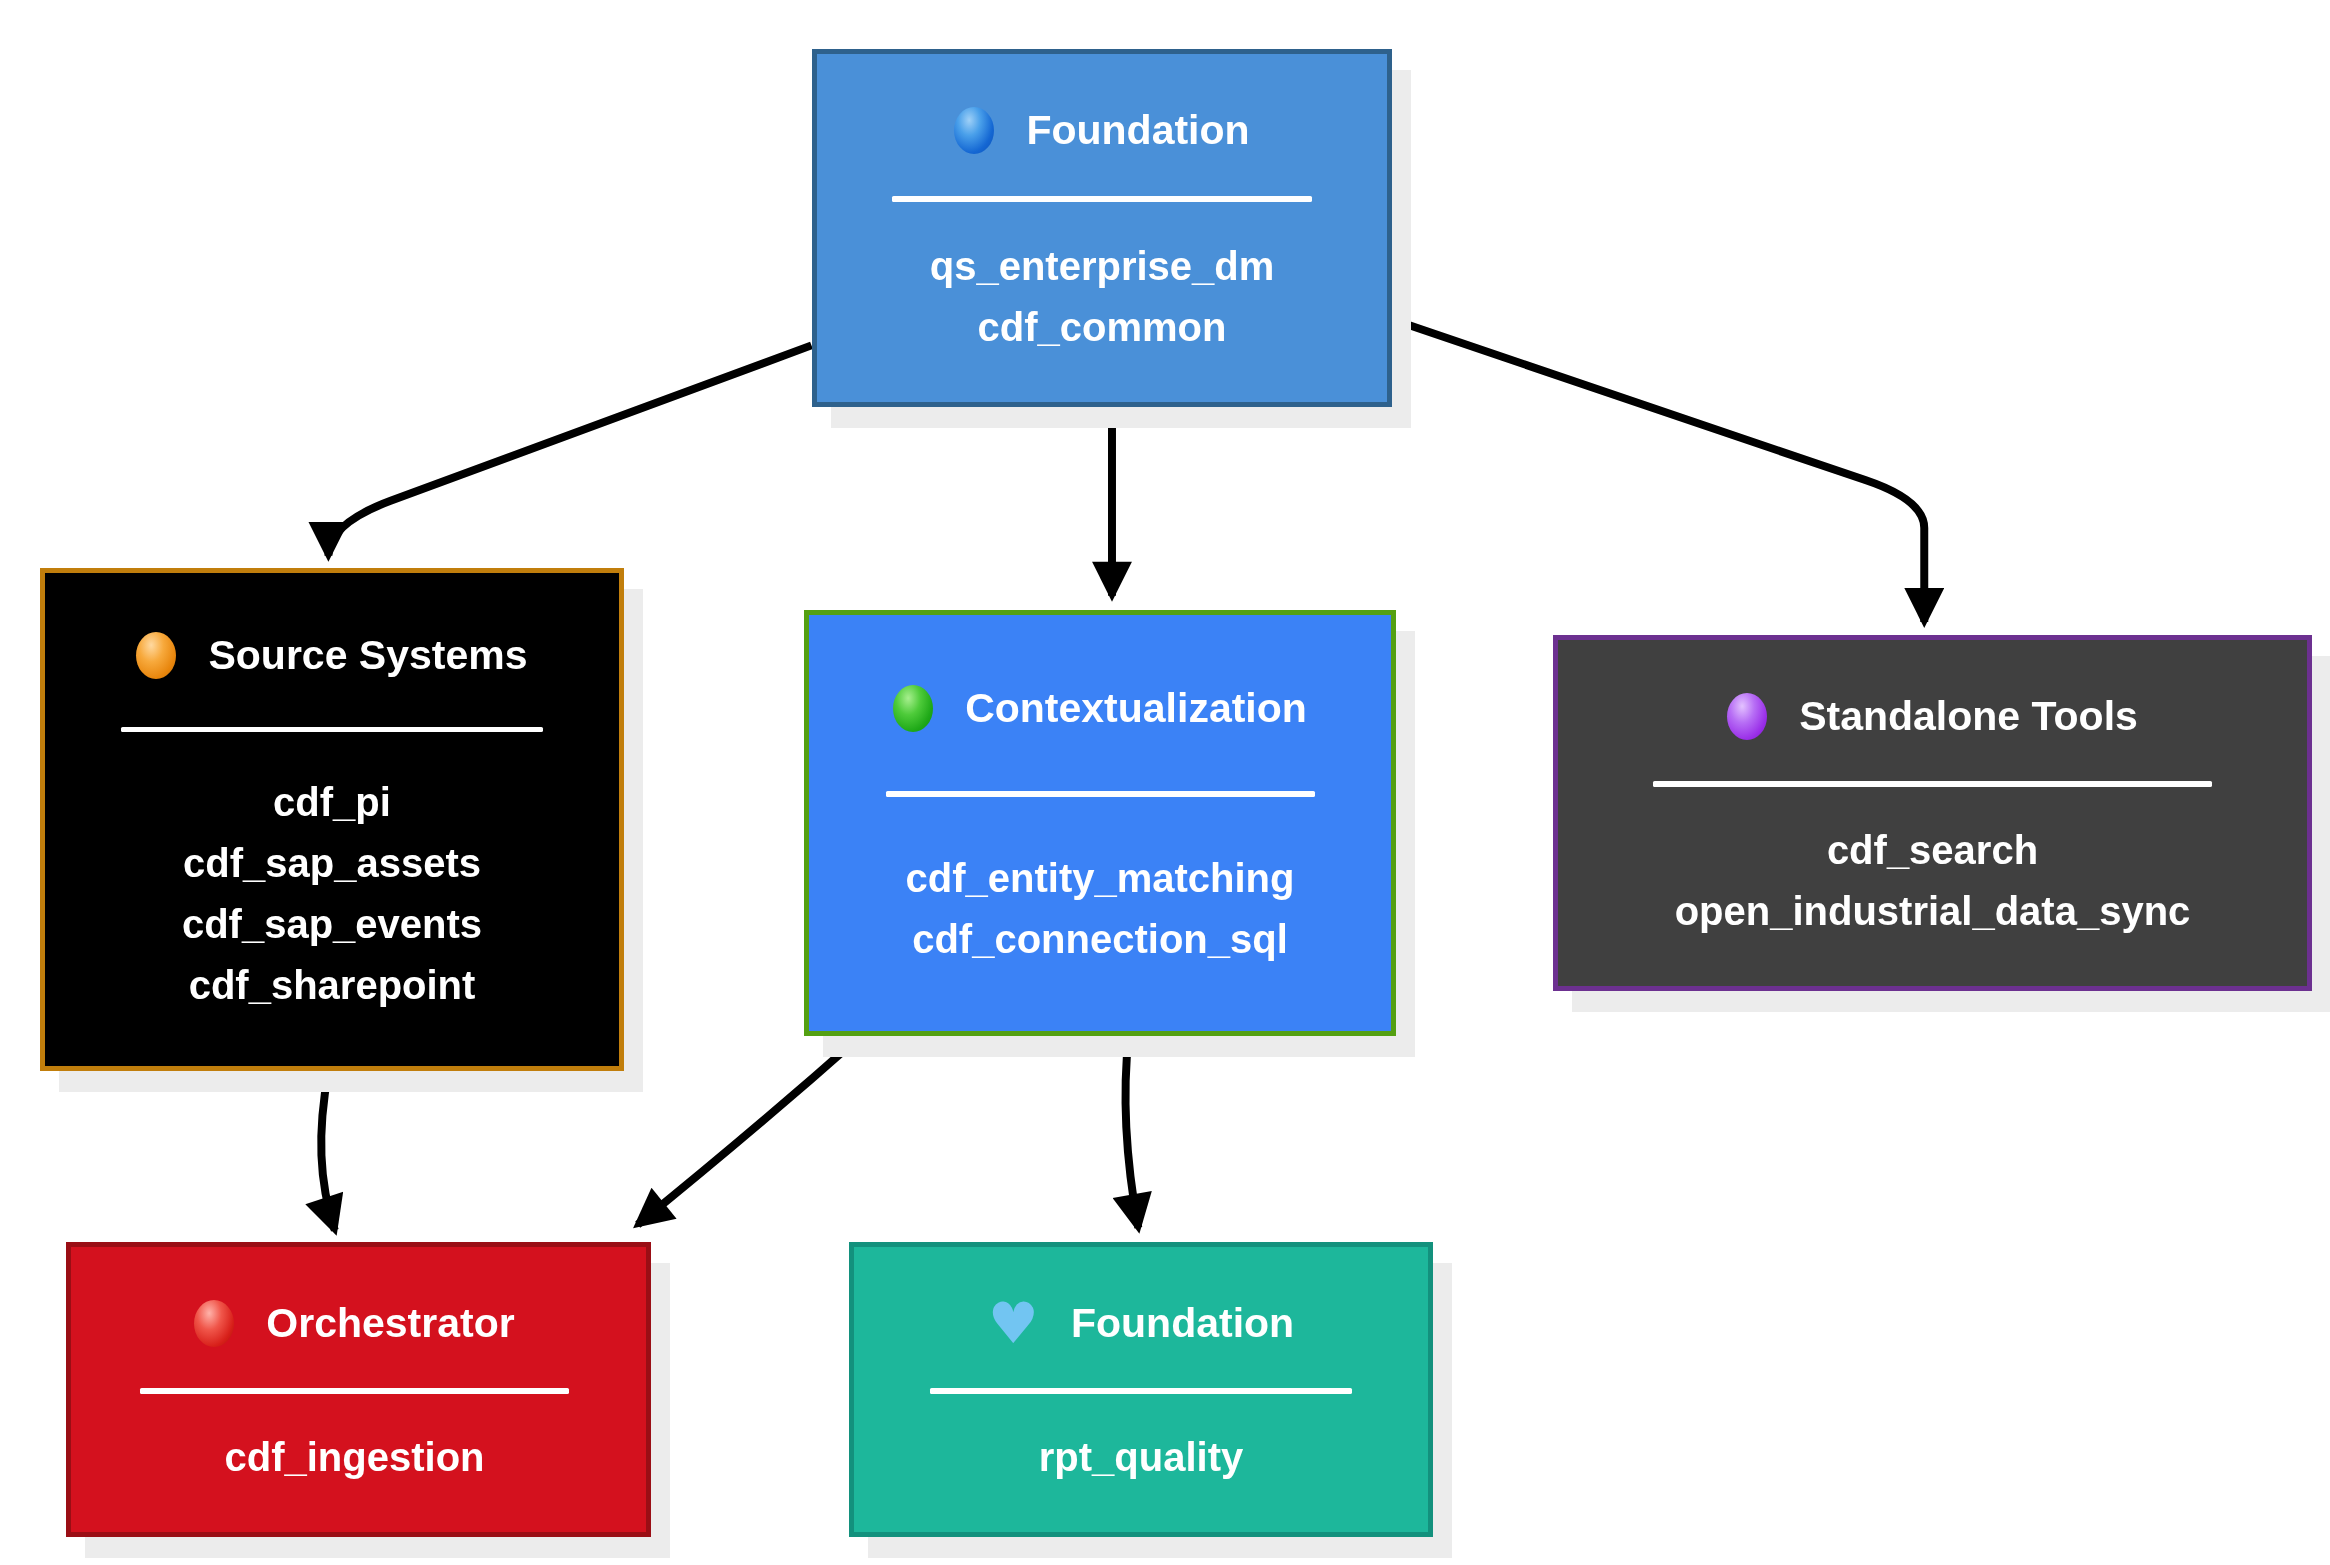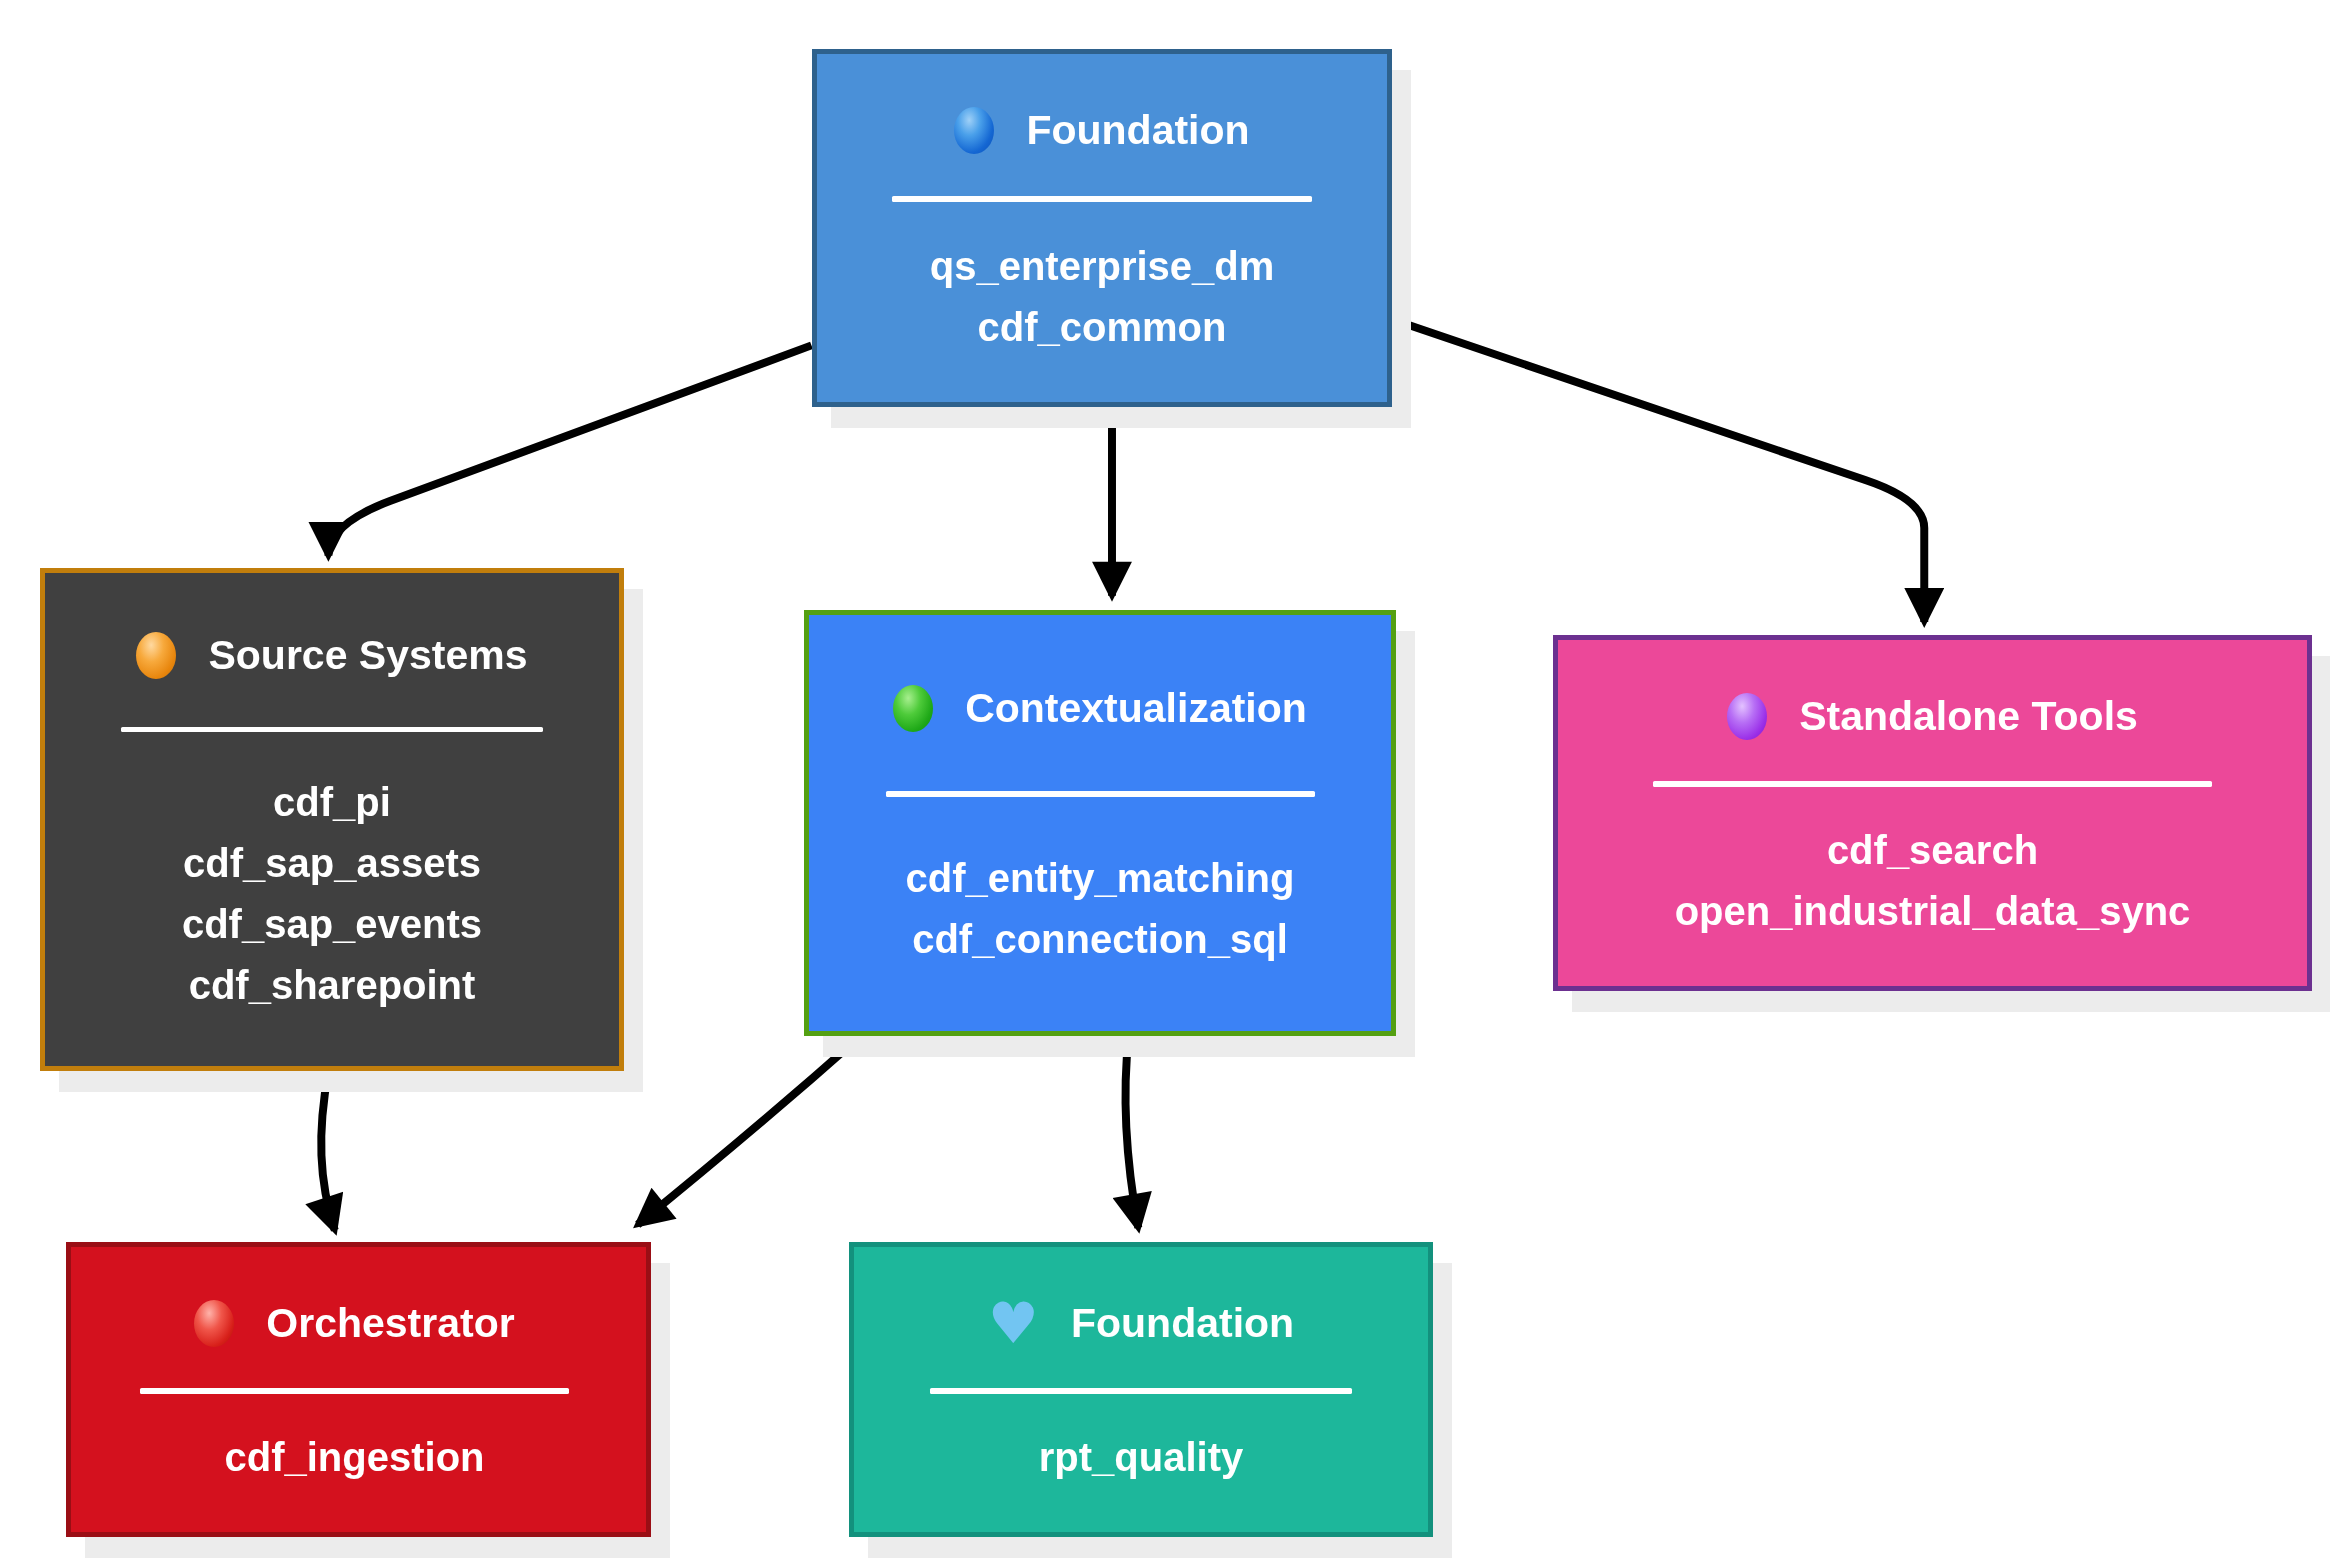--- a/index.html
+++ b/index.html
@@ -69,23 +69,23 @@
     gap: 17px;
   }
   .node-item {
     font-size: 40px;
     font-weight: 700;
     line-height: 1.1;
     white-space: nowrap;
   }
   
   .node-foundation        { left: 812px; top:   49px; width: 580px; height: 358px; background: #4a90d8; border-color: #2e618c; }
-  .node-source-systems    { left:   40px; top:  568px; width: 584px; height: 503px; background: #404040; border-color: #c17e0c; }
+  .node-source-systems    { left:   40px; top:  568px; width: 584px; height: 503px; background: #000000; border-color: #c17e0c; }
   .node-contextualization { left: 804px; top:  610px; width: 592px; height: 426px; background: #3b82f6; border-color: #54a012; }
-  .node-standalone-tools  { left: 1553px; top:  635px; width: 759px; height: 356px; background: #ec4899; border-color: #6c3090; }
+  .node-standalone-tools  { left: 1553px; top:  635px; width: 759px; height: 356px; background: #404040; border-color: #6c3090; }
   .node-orchestrator      { left:   66px; top: 1242px; width: 585px; height: 295px; background: #d4111e; border-color: #9a0e15; padding-left: 8px; }
   .node-reporting         { left: 849px; top: 1242px; width: 584px; height: 295px; background: #1db79b; border-color: #13917d; }
 </style>
 </head>
 <body>
 
 <div class="stage">
 
   <svg class="edges-layer" width="2330" height="1566" viewBox="0 0 2923 1964" xmlns="http://www.w3.org/2000/svg">
     <defs>

